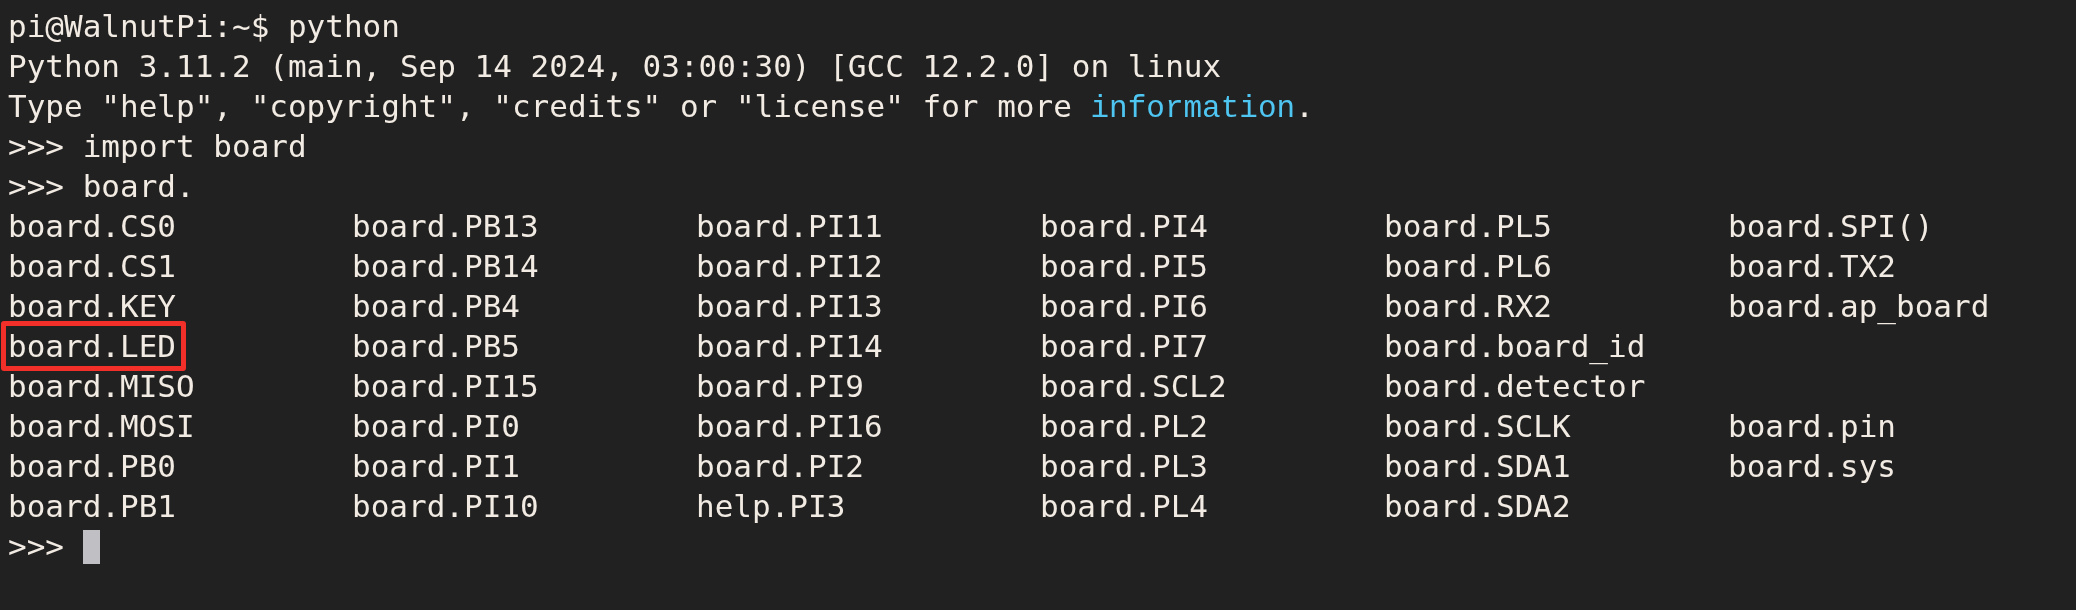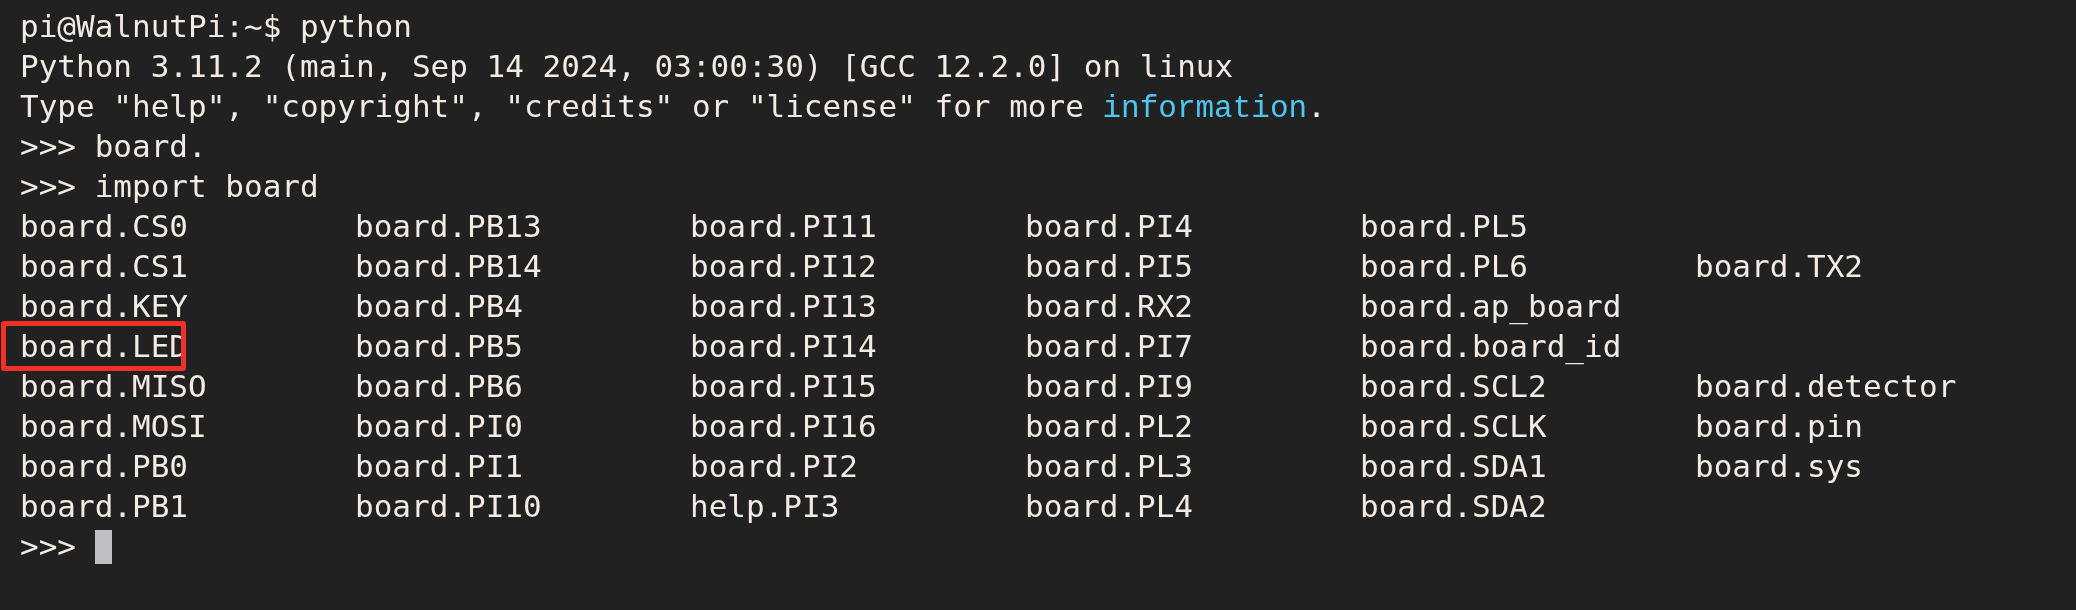--- a/index.html
+++ b/index.html
@@ -17,40 +17,41 @@
     font-family: "DejaVu Sans Mono", "Liberation Mono", monospace;
     font-size: 31px;
     line-height: 40px;
     color: #f2ebe3;
     -webkit-font-smoothing: antialiased;
   }
   .screen {
     position: absolute;
     left: 0;
     top: 0;
-    padding: 6px 0 0 20px;
+    padding: 6px 0 0 8px;
     box-sizing: border-box;
     width: 2076px;
   }
   .line {
     white-space: pre;
     height: 40px;
     line-height: 40px;
   }
   .tok { white-space: pre; }
   .cyan { color: #4fc6f2; font-family: Liberation Mono, monospace; }
   .grid {
     position: relative;
     width: 2068px;
   }
   .grid-row {
     display: flex;
     height: 40px;
     line-height: 40px;
     white-space: pre;
+    gap: 9px;
   }
   .cell {
     width: 335px;
     flex: 0 0 335px;
     white-space: pre;
     overflow: visible;
   }
   .cell:last-child { flex: 0 0 auto; width: auto; }
   .cursor {
     display: inline-block;
@@ -76,30 +77,30 @@
 
 <div id="terminal">
   <div class="screen">
 
     <div class="line">pi@WalnutPi:~$ python</div>
 
     <div class="line">Python 3.11.2 (main, Sep 14 2024, 03:00:30) [GCC 12.2.0] on linux</div>
 
     <div class="line"><span class="tok">Type "help", "copyright", "credits" or "license" for more </span><span class="tok cyan">information</span><span class="tok">.</span></div>
 
+    <div class="line">&gt;&gt;&gt; import board</div>
+
     <div class="line">&gt;&gt;&gt; board.</div>
 
-    <div class="line">&gt;&gt;&gt; import board</div>
-
     <div class="grid" id="completion-grid">
-        <div class="grid-row"><span class="cell">board.CS0</span><span class="cell">board.PB13</span><span class="cell">board.PI11</span><span class="cell">board.PI4</span><span class="cell">board.PL5</span></div>
+        <div class="grid-row"><span class="cell">board.CS0</span><span class="cell">board.PB13</span><span class="cell">board.PI11</span><span class="cell">board.PI4</span><span class="cell">board.PL5</span><span class="cell">board.SPI()</span></div>
         <div class="grid-row"><span class="cell">board.CS1</span><span class="cell">board.PB14</span><span class="cell">board.PI12</span><span class="cell">board.PI5</span><span class="cell">board.PL6</span><span class="cell">board.TX2</span></div>
-        <div class="grid-row"><span class="cell">board.KEY</span><span class="cell">board.PB4</span><span class="cell">board.PI13</span><span class="cell">board.RX2</span><span class="cell">board.ap_board</span></div>
+        <div class="grid-row"><span class="cell">board.KEY</span><span class="cell">board.PB4</span><span class="cell">board.PI13</span><span class="cell">board.PI6</span><span class="cell">board.RX2</span><span class="cell">board.ap_board</span></div>
         <div class="grid-row"><span class="cell">board.LED</span><span class="cell">board.PB5</span><span class="cell">board.PI14</span><span class="cell">board.PI7</span><span class="cell">board.board_id</span></div>
-        <div class="grid-row"><span class="cell">board.MISO</span><span class="cell">board.PB6</span><span class="cell">board.PI15</span><span class="cell">board.PI9</span><span class="cell">board.SCL2</span><span class="cell">board.detector</span></div>
+        <div class="grid-row"><span class="cell">board.MISO</span><span class="cell">board.PI15</span><span class="cell">board.PI9</span><span class="cell">board.SCL2</span><span class="cell">board.detector</span></div>
         <div class="grid-row"><span class="cell">board.MOSI</span><span class="cell">board.PI0</span><span class="cell">board.PI16</span><span class="cell">board.PL2</span><span class="cell">board.SCLK</span><span class="cell">board.pin</span></div>
         <div class="grid-row"><span class="cell">board.PB0</span><span class="cell">board.PI1</span><span class="cell">board.PI2</span><span class="cell">board.PL3</span><span class="cell">board.SDA1</span><span class="cell">board.sys</span></div>
         <div class="grid-row"><span class="cell">board.PB1</span><span class="cell">board.PI10</span><span class="cell">help.PI3</span><span class="cell">board.PL4</span><span class="cell">board.SDA2</span><span class="cell"></span></div>
       </div>
 
     <div class="line"><span class="tok">&gt;&gt;&gt; </span><span class="cursor"></span></div>
 
   </div>
 
   <div id="highlight-box" style="left: 1px; top: 321px; width: 185px; height: 50px;"></div>

